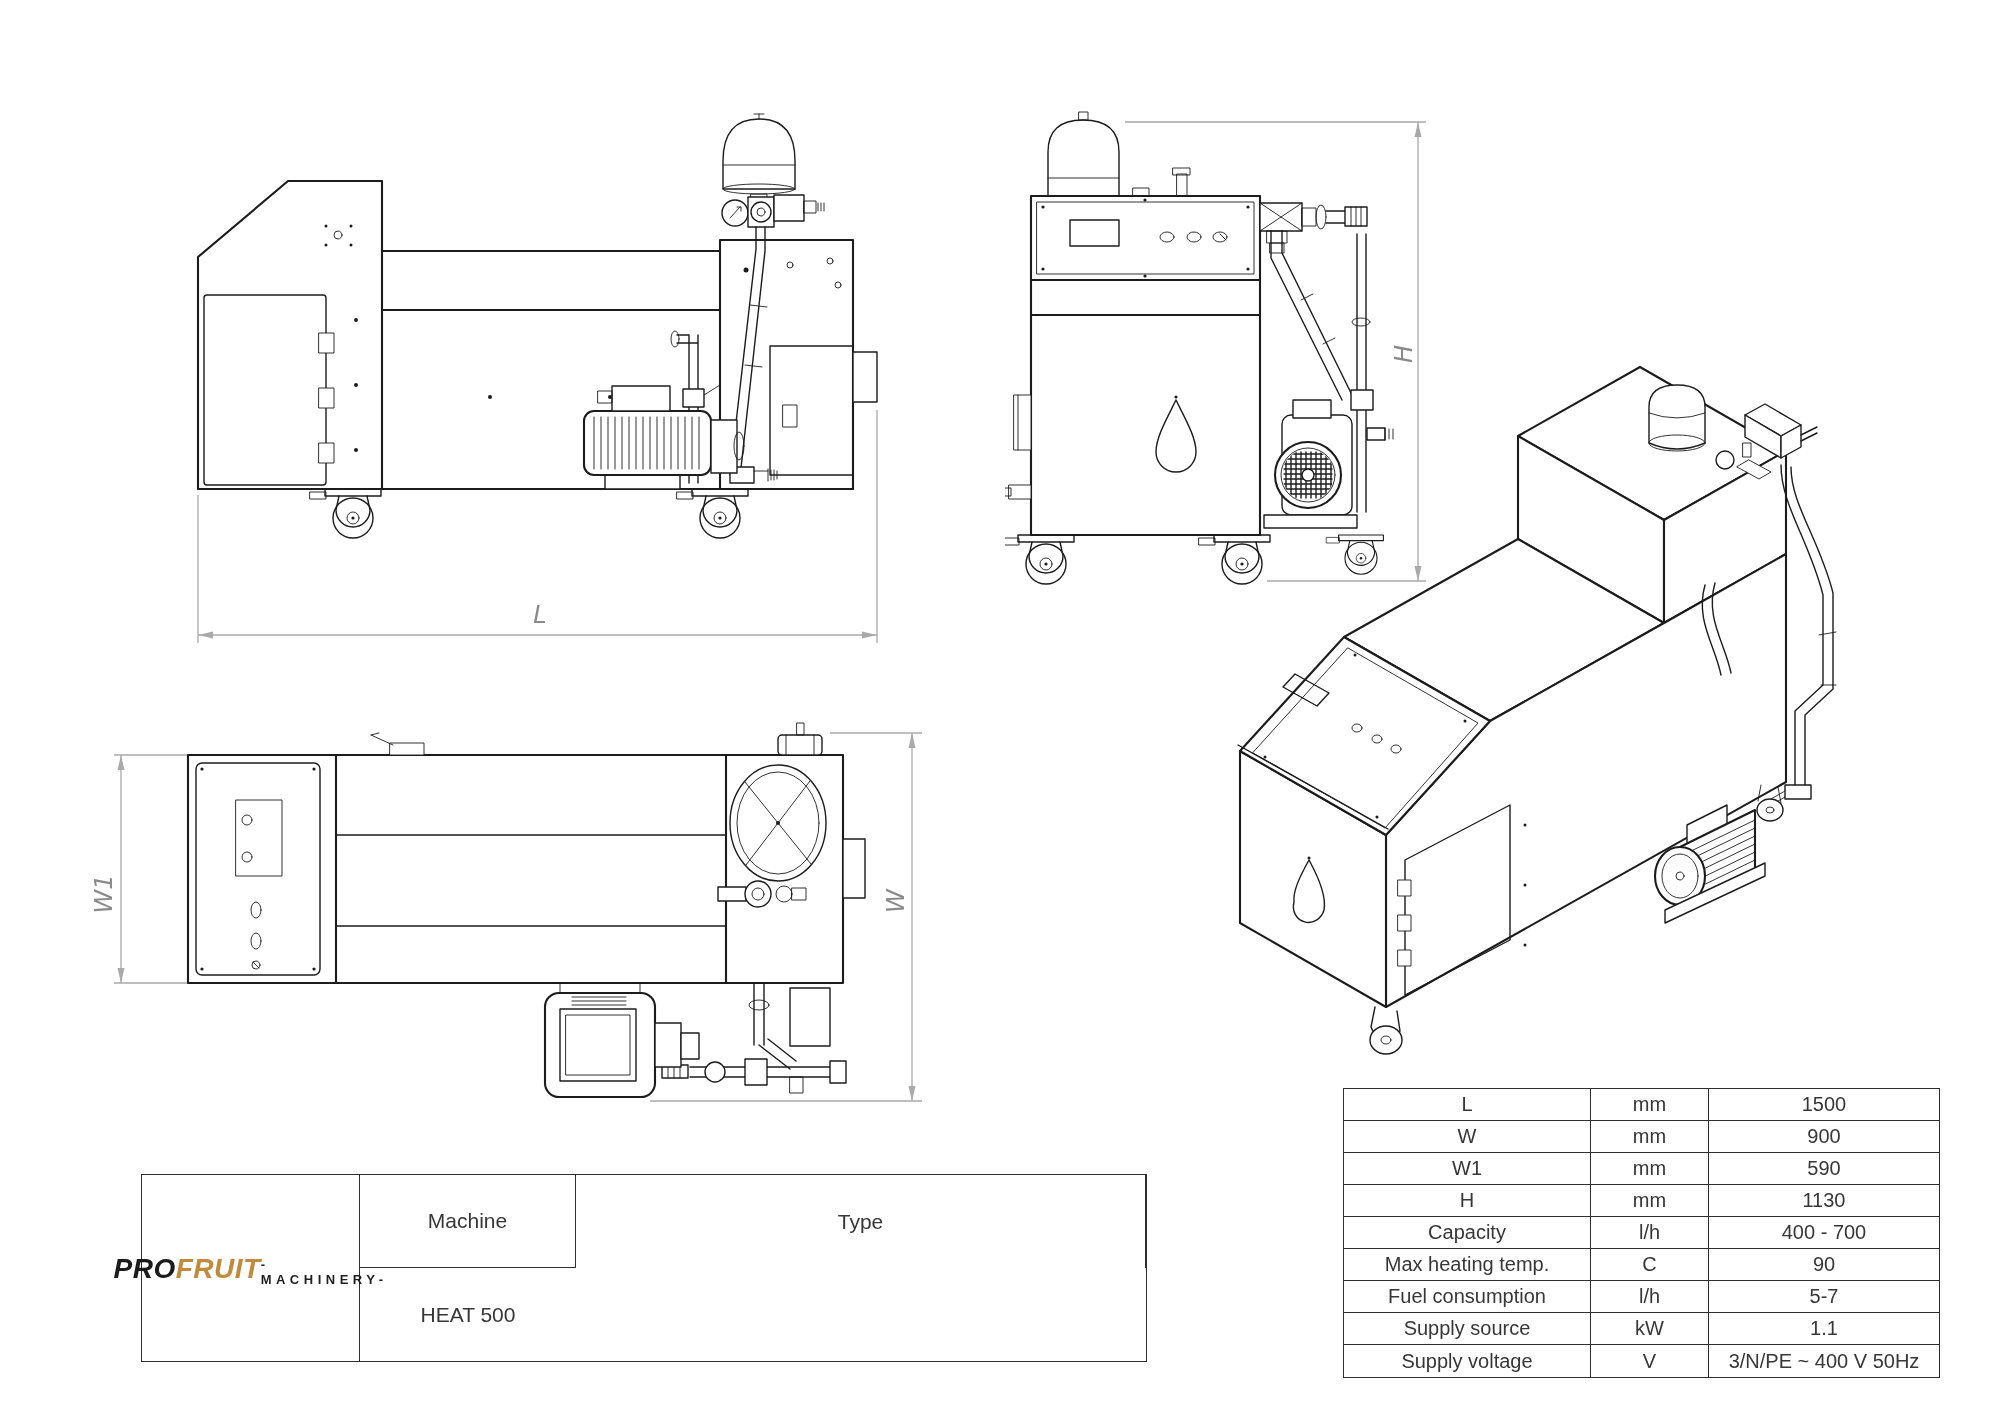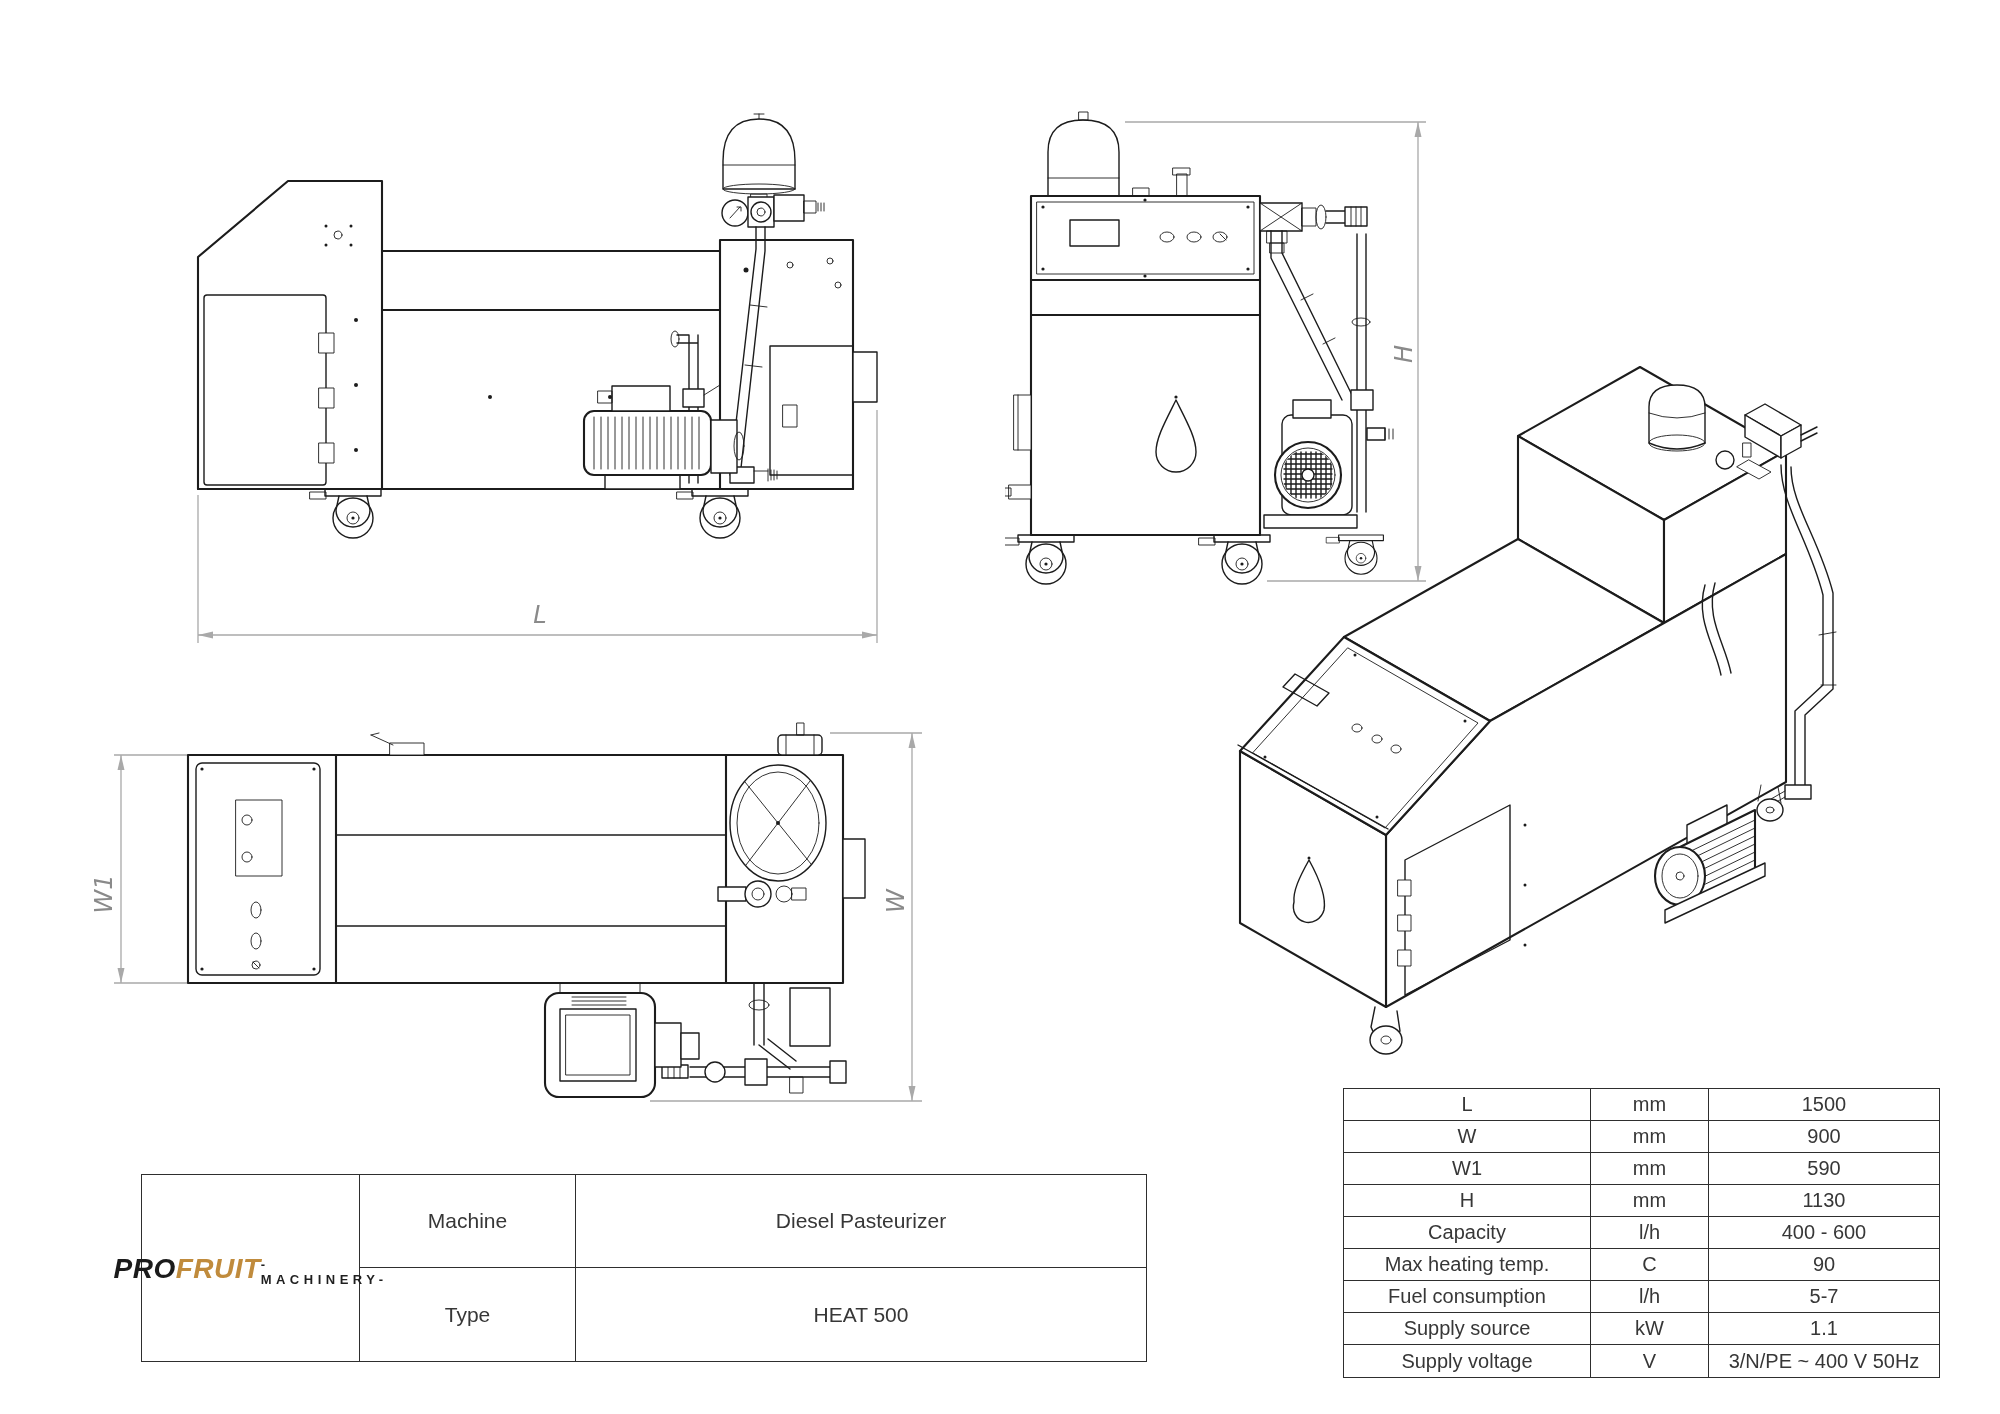--- a/index.html
+++ b/index.html
@@ -410,21 +410,21 @@
     <div class="cell">mm</div>
     <div class="cell c3">900</div>
     <div class="cell">W1</div>
     <div class="cell">mm</div>
     <div class="cell c3">590</div>
     <div class="cell">H</div>
     <div class="cell">mm</div>
     <div class="cell c3">1130</div>
     <div class="cell">Capacity</div>
     <div class="cell">l/h</div>
-    <div class="cell c3">400 - 600</div>
+    <div class="cell c3">400 - 700</div>
     <div class="cell">Max heating temp.</div>
     <div class="cell">C</div>
     <div class="cell c3">90</div>
     <div class="cell">Fuel consumption</div>
     <div class="cell">l/h</div>
     <div class="cell c3">5-7</div>
     <div class="cell">Supply source</div>
     <div class="cell">kW</div>
     <div class="cell c3">1.1</div>
     <div class="cell last">Supply voltage</div>
@@ -439,18 +439,17 @@
         <path d="M88,12 L63,46" stroke="#151515" stroke-width="12" fill="none"></path>
         <path d="M36,13 L81,13 L57,58" stroke="#c8963e" stroke-width="11" fill="none" stroke-linejoin="miter"></path>
         <path d="M57,70 C50,84 48,93 57,97 C66,93 64,84 57,70 Z" fill="#c8963e" stroke="none"></path>
       </svg>
       <div id="brand-line">
         <span id="brand-bold">PRO</span><span id="brand-accent">FRUIT</span>
       </div>
       <div id="tagline">-MACHINERY-</div>
     </div>
     <div class="tb-cell b-r b-b">Machine</div>
-    <div class="tb-cell b-b">Diesel Pasteurizer</div>
     <div class="tb-cell b-r">Type</div>
     <div class="tb-cell">HEAT 500</div>
   </div>
 
 </div>
 
 </body></html>

